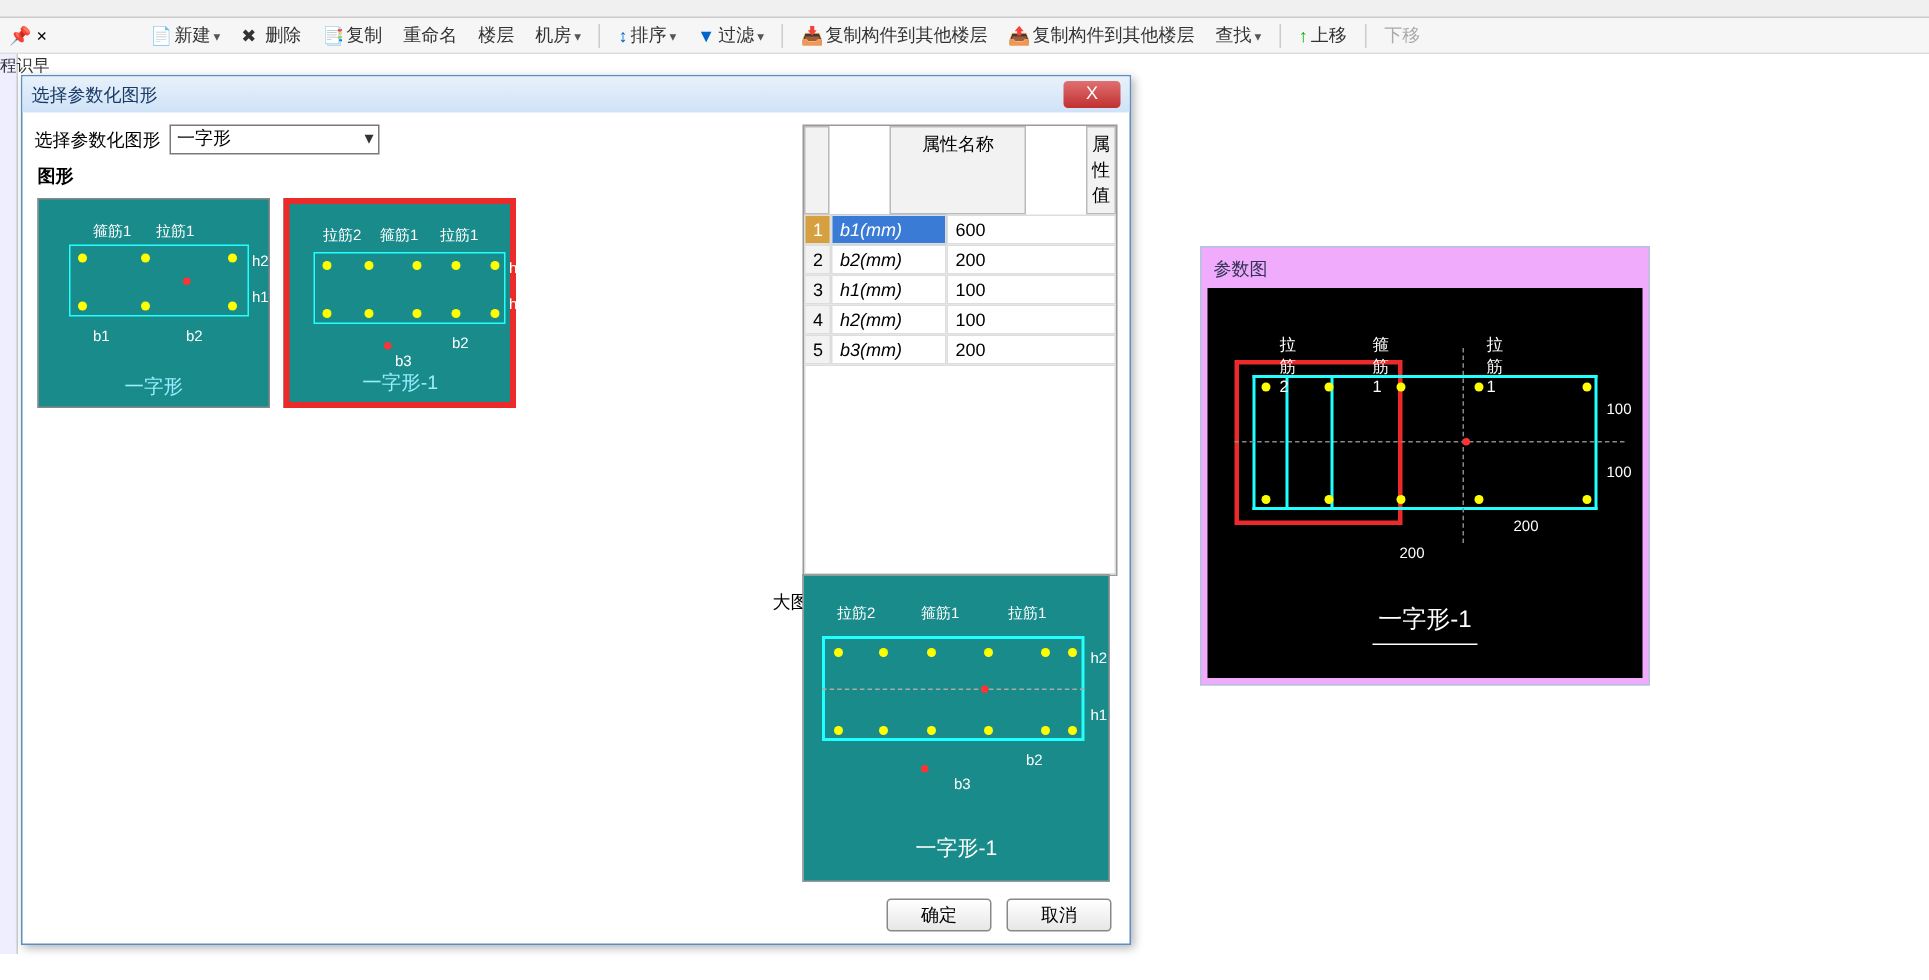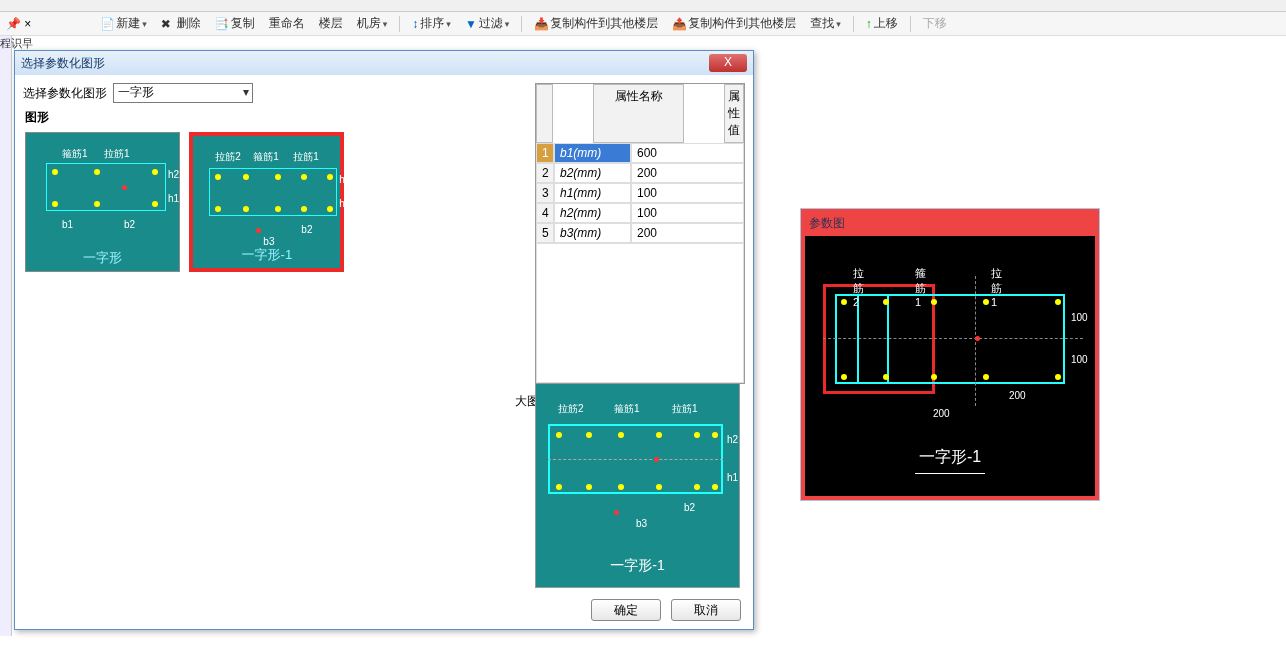--- a/index.html
+++ b/index.html
@@ -43,21 +43,21 @@
     .pt-row.sel > .pt-name { background: #3a7bd5; color: #fff; }
     .pt-row.sel > .pt-idx { background: #d6a040; color: #fff; }
 
     .preview-label { position: absolute; left: 500px; top: 290px; margin-top: 28px; }
     .preview-box { position: absolute; left: 520px; top: 308px; width: 205px; height: 205px; background: #1a8b8b; border: 1px solid #999; }
     .preview-caption { position: absolute; bottom: 12px; width: 100%; text-align: center; color: #fff; font-size: 14px; }
 
     .dlg-btns { position: absolute; right: 12px; bottom: 8px; display: flex; gap: 10px; }
     .dlg-btn { width: 70px; height: 22px; border: 1px solid #888; border-radius: 3px; background: linear-gradient(#fff,#e7e7e7); text-align: center; line-height: 20px; cursor: pointer; }
 
-    .right-panel { position: absolute; left: 800px; top: 164px; width: 300px; border: 1px solid #b0c4de; background: #ef4444; padding: 4px; margin-top: 44px; }
+    .right-panel { position: absolute; left: 800px; top: 164px; width: 300px; border: 1px solid #b0c4de; background: #f0abfc; padding: 4px; }
     .rp-title { padding: 2px 4px; color: #335; }
     .rp-canvas { background: #000; width: 290px; height: 260px; position: relative; margin-top: 2px; }
     .rp-caption { position: absolute; bottom: 28px; width: 100%; text-align: center; color: #fff; font-size: 16px; }
     .rp-underline { position: absolute; bottom: 22px; left: 50%; transform: translateX(-50%); width: 70px; height: 1px; background: #fff; }
 
     .mini-drawing { position: absolute; left: 8px; top: 10px; width: 140px; height: 100px; }
     .md-frame { position: absolute; border: 1px dashed #9ef; }
     .dim-txt { position: absolute; color: #fff; font-size: 10px; }
     .yellow-dot { position: absolute; width: 6px; height: 6px; background: #ff0; border-radius: 50%; }
     .red-dot { position: absolute; width: 5px; height: 5px; background: #f33; border-radius: 50%; }

